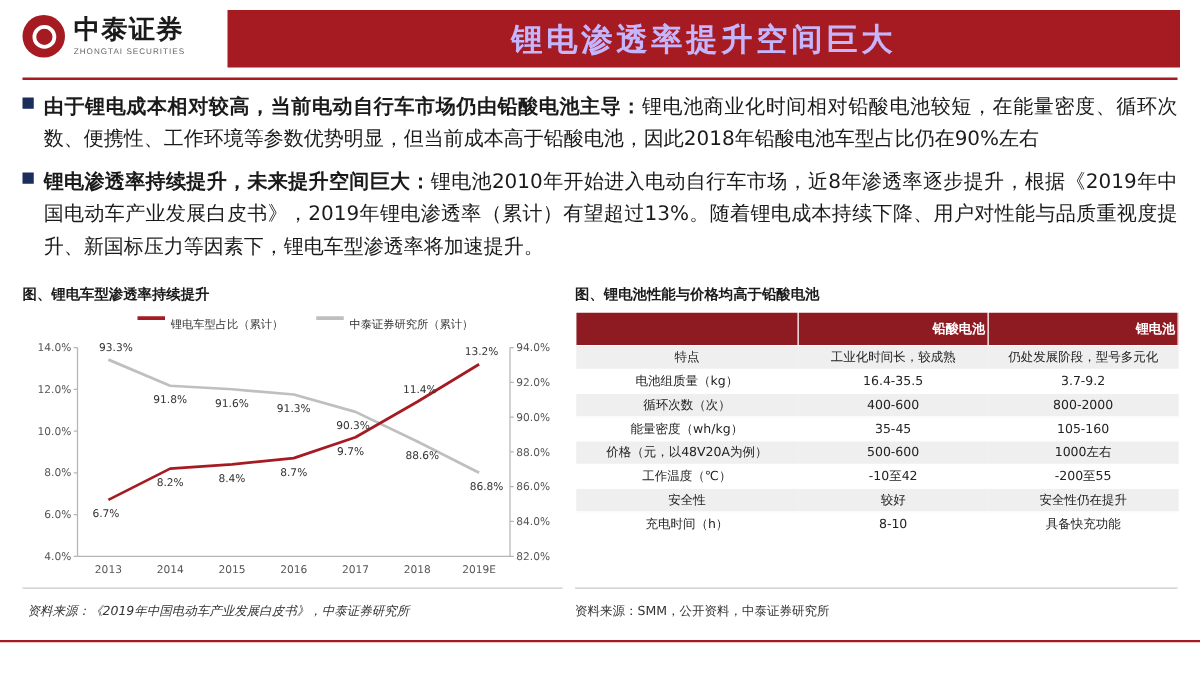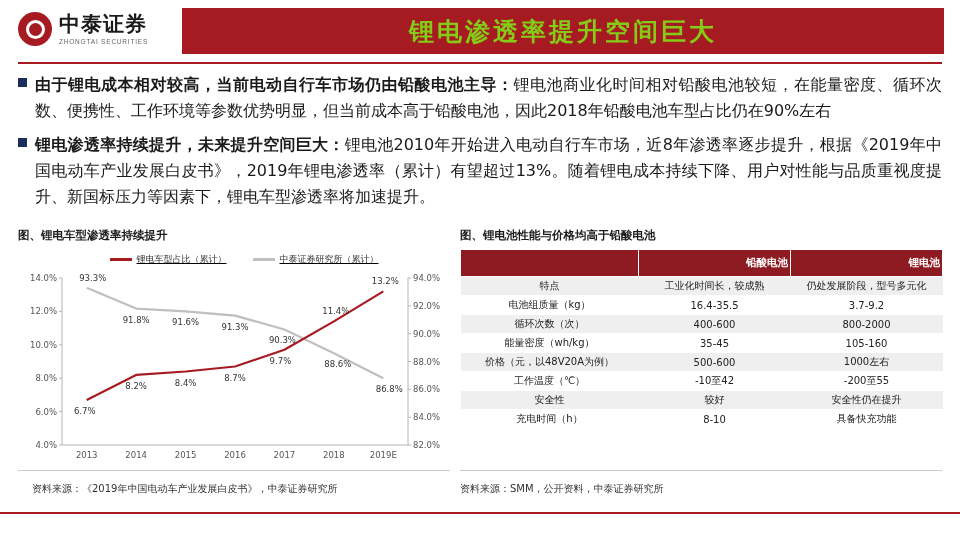--- a/index.html
+++ b/index.html
@@ -39,21 +39,21 @@
   }
   .logo-text-en {
     font-size: 6.5px; color: #666; letter-spacing: 0.8px; margin-top: 2px;
   }
   .title-bar {
     position: absolute; left: 182px; top: 8px; width: 762px; height: 46px;
     background: #a61b22;
     display: flex; align-items: center; justify-content: center;
   }
   .title-bar .title {
-    color: #84cc16; font-size: 25px; font-weight: bold; letter-spacing: 3px;
+    color: #c4b5fd; font-size: 25px; font-weight: bold; letter-spacing: 3px;
     font-family: "DejaVu Sans", "Liberation Sans", sans-serif;
   }
   .header-rule {
     position: absolute; left: 18px; top: 62px; width: 924px; height: 2px;
     background: #a61b22;
   }
 
   
   .bullets {
     position: absolute; left: 18px; top: 72px; width: 924px;
@@ -87,32 +87,32 @@
     background: #c9c9c9;
   }
   .panel-divider2 {
     position: absolute; left: 460px; top: 470px; width: 482px; height: 1px;
     background: #c9c9c9;
   }
   .source {
     position: absolute; font-size: 10px; color: #333;
     font-family: "DejaVu Sans", "Liberation Sans", sans-serif;
   }
-  .source-left { left: 32px; top: 482px; }
+  .source-left { left: 22px; top: 482px; font-style: italic; }
   .source-right { left: 460px; top: 482px; }
 
   
   .chart-wrap {
     position: relative; width: 432px; height: 232px;
   }
   .legend {
     display: flex; gap: 26px; justify-content: center; align-items: center;
     padding-top: 4px; padding-left: 20px;
   }
-  .legend-item { display: flex; align-items: center; gap: 5px; text-decoration: underline; }
+  .legend-item { display: flex; align-items: flex-start; gap: 5px; }
   .legend-swatch { width: 22px; height: 3px; }
   .legend-label { font-size: 9px; color: #333; }
   .chart-svg { display: block; }
 
   
   table.spec {
     width: 482px; border-collapse: collapse; table-layout: fixed;
     font-family: "DejaVu Sans", "Liberation Sans", sans-serif;
   }
   table.spec th {

